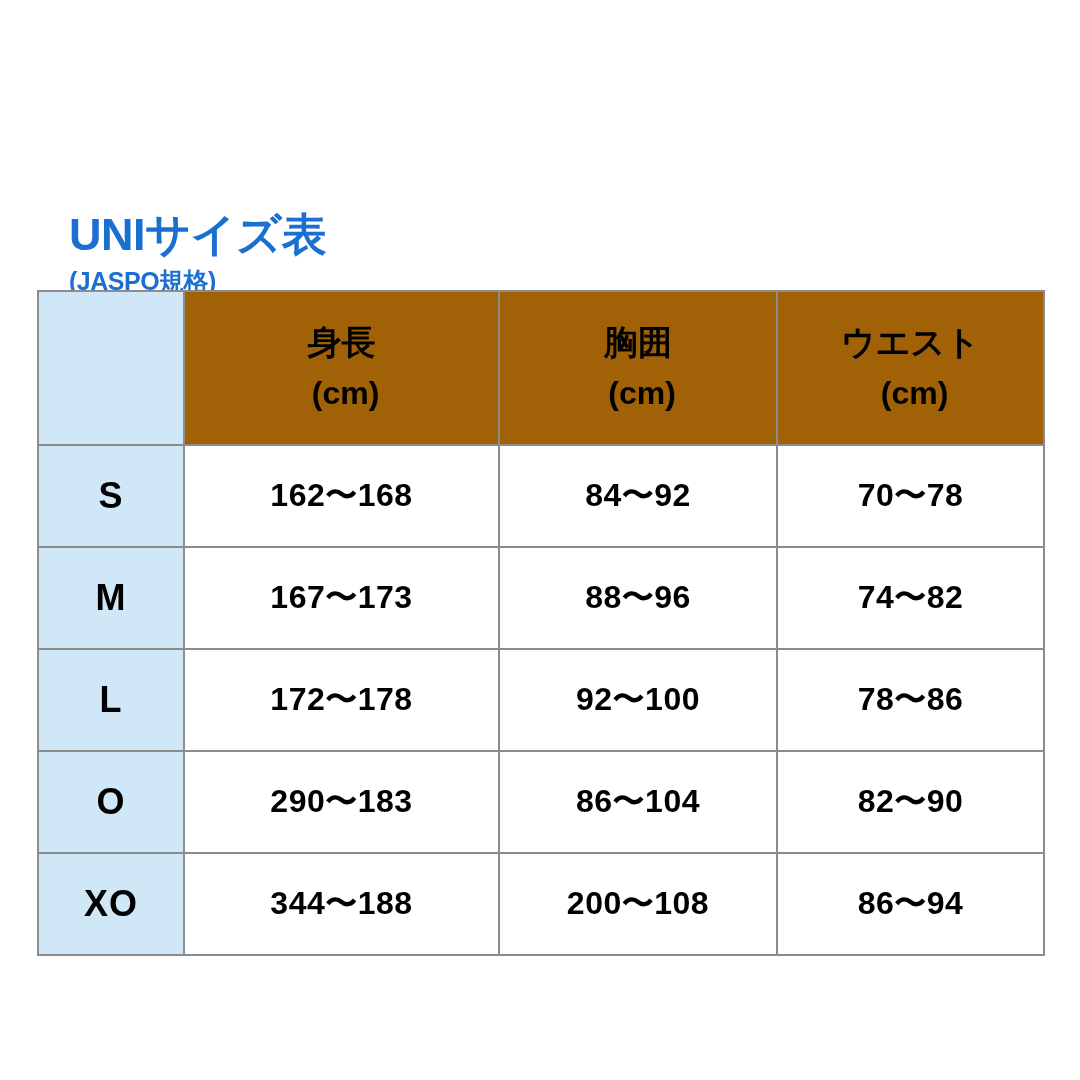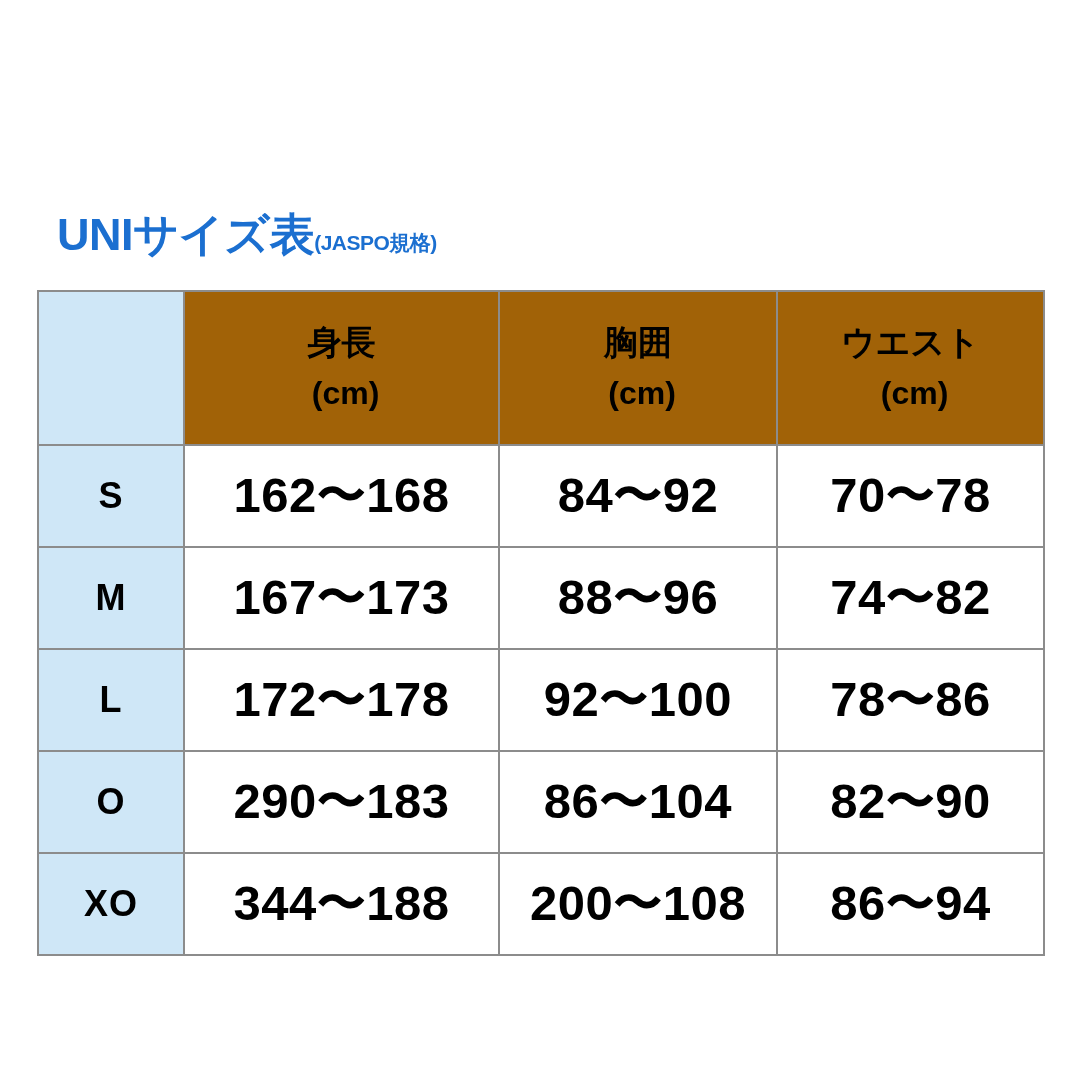--- a/index.html
+++ b/index.html
@@ -22,31 +22,33 @@
   }
 
   
   .title-row {
     position: absolute;
     left: 57px;
     top: 205px;
     display: flex;
     align-items: baseline;
     white-space: nowrap;
+    flex-direction: column;
   }
   .title-main {
     color: #1b6fd0;
     font-size: 45px;
     font-weight: bold;
     letter-spacing: -0.5px;
   }
   .title-sub {
     color: #1b6fd0;
-    font-size: 21px;
+    font-size: 25px;
     font-weight: bold;
+    margin-left: 12px;
     letter-spacing: -0.5px;
   }
   .title-note {
     color: #1b6fd0;
     font-size: 29px;
     font-weight: bold;
     margin-left: 14px;
     letter-spacing: -0.5px;
   }
 
@@ -88,21 +90,21 @@
     font-size: 32px;
     margin-top: 6px;
     padding-left: 8px;
   }
   thead .corner {
     background: #cfe7f7;
   }
 
   tbody tr td {
     height: 100px;
-    font-size: 49px;
+    font-size: 32px;
     background: #ffffff;
     letter-spacing: 0.5px;
   }
   tbody tr td.size-cell {
     background: #cfe7f7;
     font-size: 36px;
     letter-spacing: 1px;
   }
 </style>
 </head>

